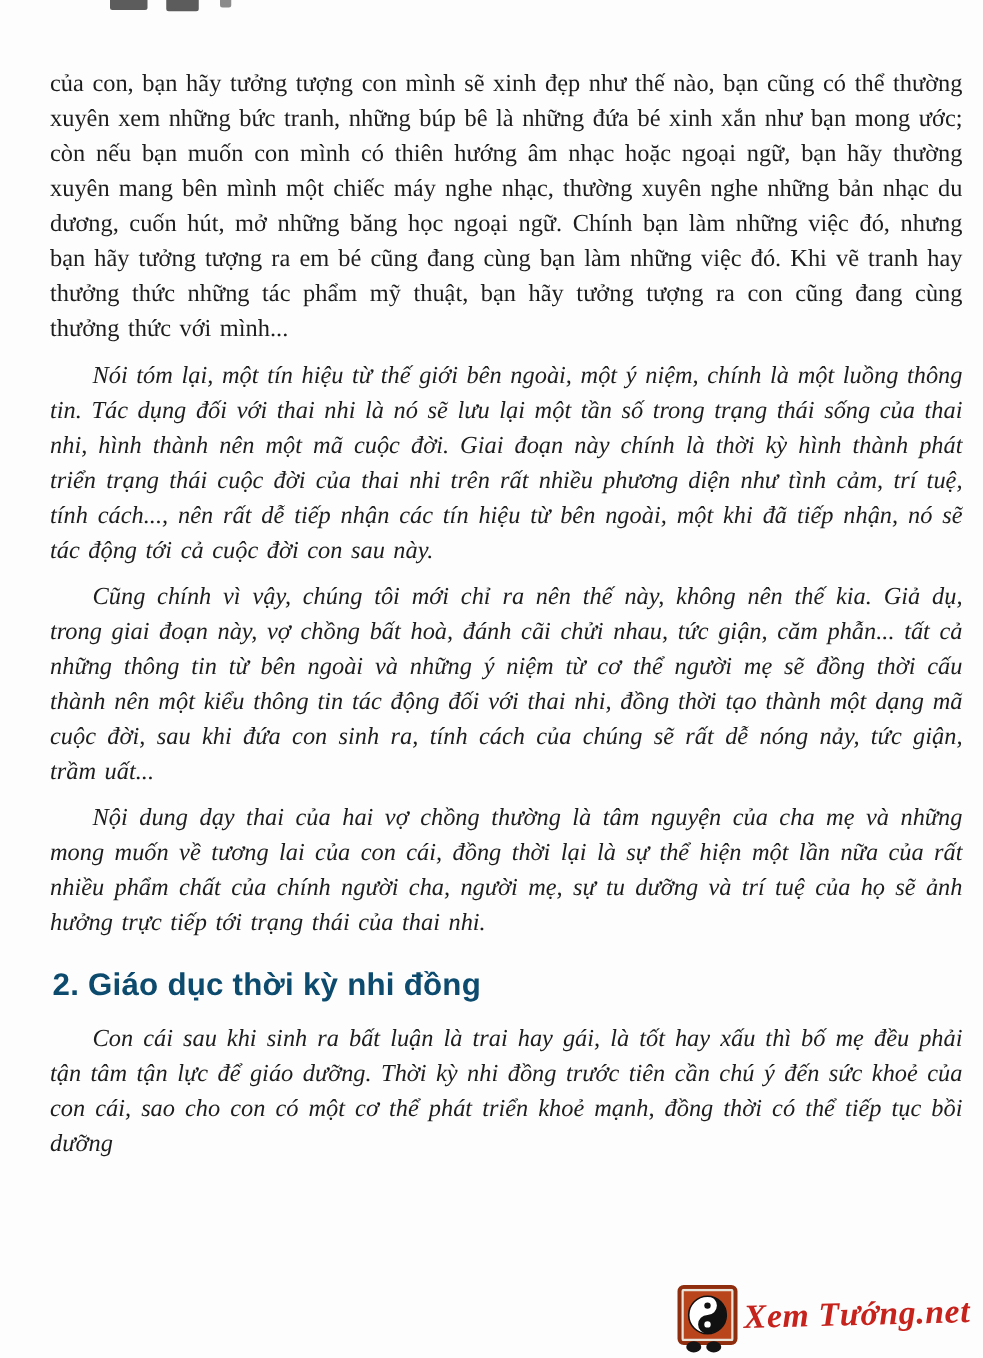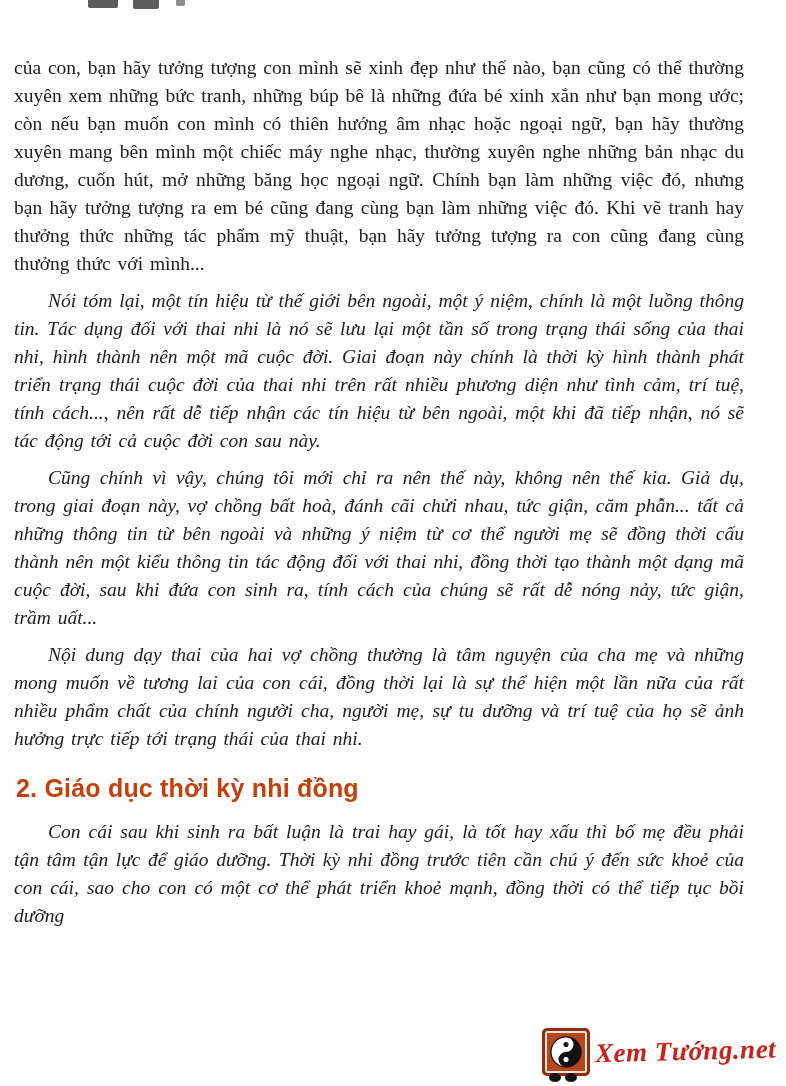--- a/index.html
+++ b/index.html
@@ -13,35 +13,35 @@
   }
   .scan-artifact {
     position: absolute; top: 0;
     background: #3f3f3f; opacity: .85;
     border-radius: 0 0 2px 2px;
   }
   .artifact-a { left: 88px;  width: 30px; height: 8px; }
   .artifact-b { left: 133px; width: 26px; height: 9px; }
   .artifact-c { left: 176px; width: 9px;  height: 6px; opacity: .6; }
   .page-text {
-    position: absolute; left: 14px; top: 54px; width: 730px;
+    position: absolute; left: 40px; top: 54px; width: 730px;
   }
   p.body-par {
     margin: 0 0 9px 0;
     font-size: 19.5px;
     line-height: 28px;
     text-align: justify;
     word-spacing: 0.1em;
   }
   p.body-par.indent { text-indent: 34px; font-style: italic; }
   h2.section-heading {
     font-family: "Liberation Sans", sans-serif;
     font-size: 25px;
     font-weight: bold;
-    color: #c2410c;
+    color: #0c4a6e;
     margin: 21px 0 15px 2px;
     letter-spacing: 0.2px;
   }
   .watermark {
     position: absolute; right: 10px; bottom: 2px;
     display: flex; align-items: flex-start; gap: 3px;
   }
   .logo-wrap { position: relative; width: 50px; height: 56px; }
   .logo-box {
     position: absolute; left: 0; top: 0;

